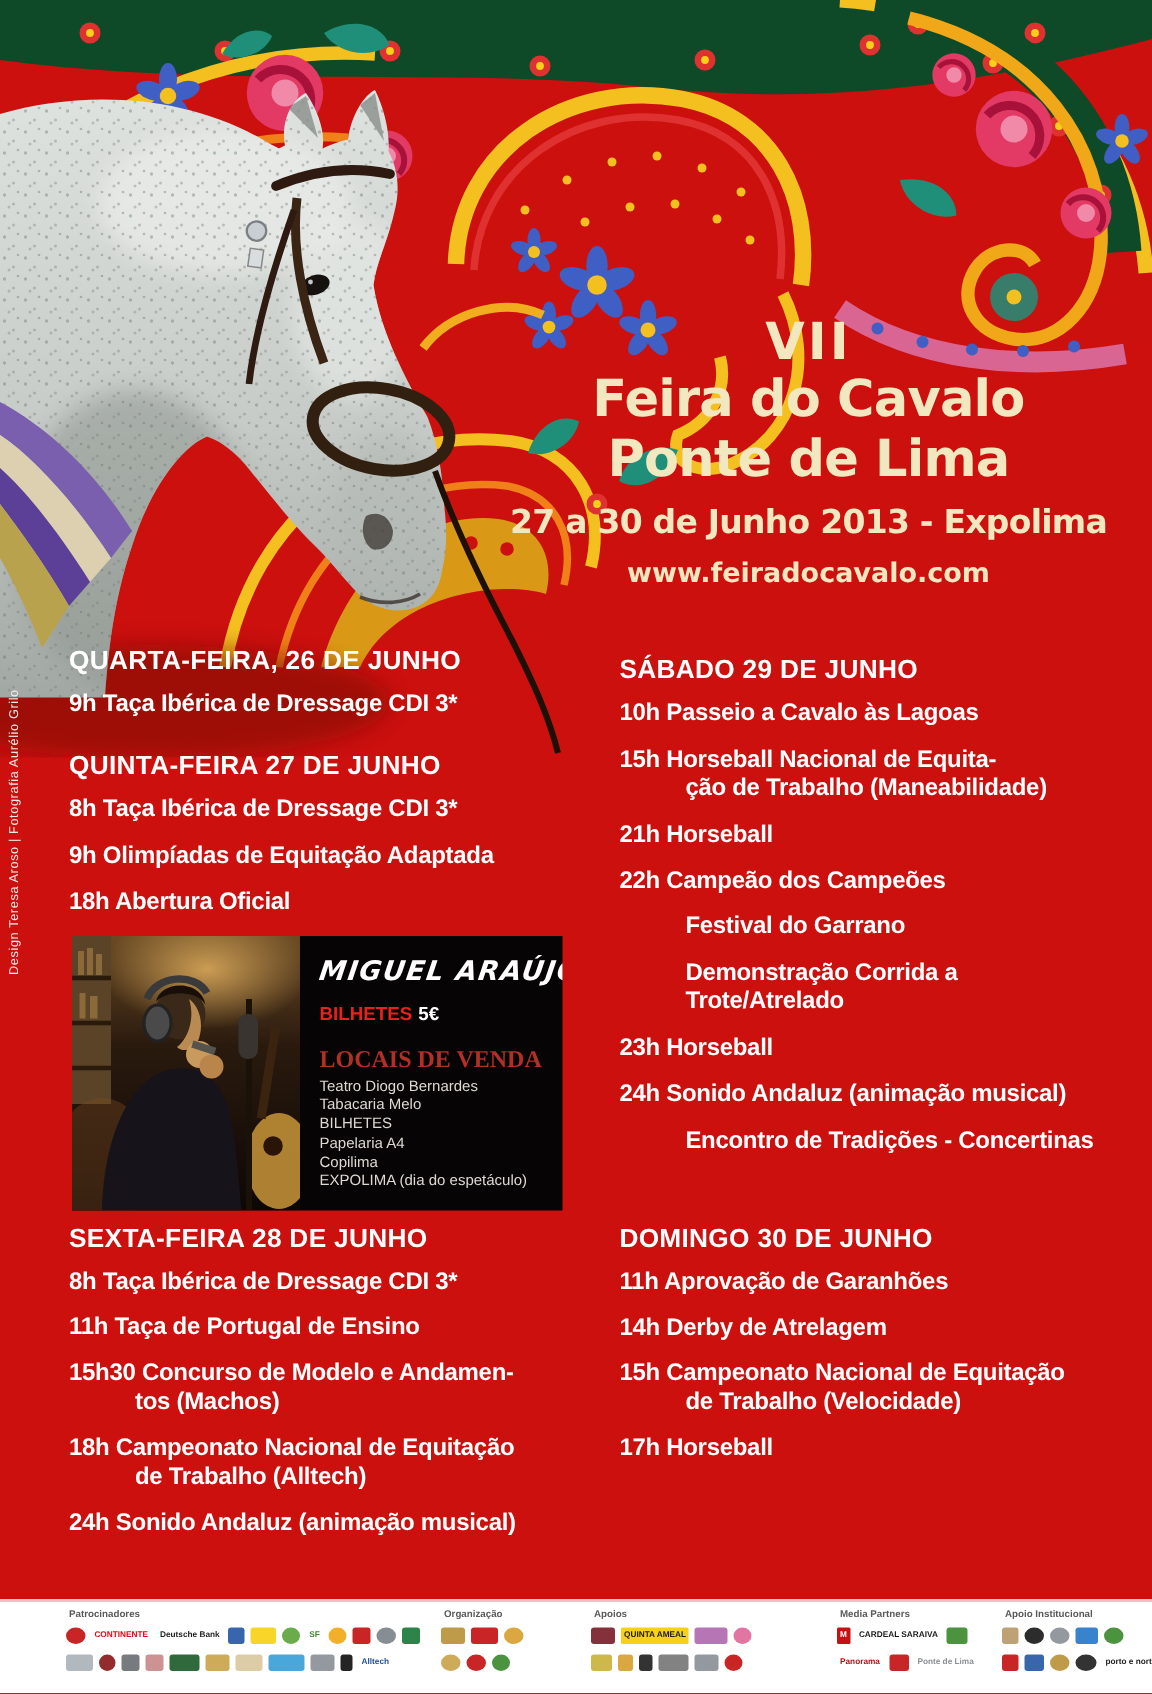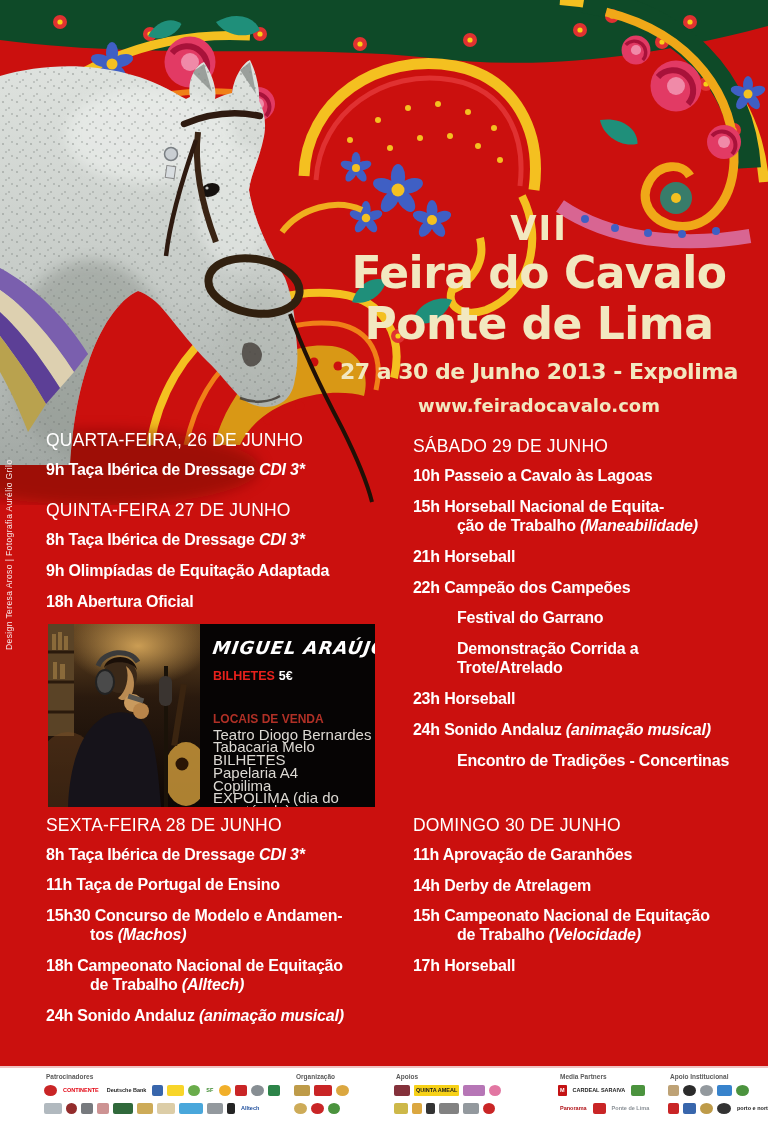--- a/index.html
+++ b/index.html
@@ -5,51 +5,51 @@
   html,body{margin:0;padding:0;background:#7a0606;}
   .poster{position:relative;width:768px;height:1129px;margin:0 auto;overflow:hidden;
           background:#cb100e;font-family:"Liberation Sans",sans-serif;}
   svg{display:block;}
   .art{position:absolute;left:0;top:0;pointer-events:none;}
 
   
   .title-block{position:absolute;left:318px;top:210px;width:442px;text-align:center;
                color:#f2e8c0;font-family:"DejaVu Sans",sans-serif;font-weight:bold;z-index:5;}
   .title-roman{font-size:34px;line-height:1.1;letter-spacing:2px;}
-  .title-main{font-size:44px;line-height:1.16;letter-spacing:-0.5px;}
+  .title-main{font-size:34px;line-height:1.16;letter-spacing:-0.5px;}
   .date-line{font-size:22px;margin-top:10px;letter-spacing:-0.5px;}
   .website{font-size:18px;margin-top:11px;letter-spacing:0;}
 
   
   .credit{position:absolute;left:4px;top:650px;transform:rotate(-90deg);transform-origin:0 0;
           white-space:nowrap;color:#f6e9e9;font-size:8.5px;letter-spacing:.4px;z-index:5;}
 
   
   .columns{position:absolute;left:46px;top:426px;width:700px;display:flex;gap:26px;z-index:4;}
   .col-left{width:348px;padding-top:4px;}
   .col-right{width:340px;padding-top:10px;}
   .sched-section + .sched-section{margin-top:20px;}
   .sec-gap{margin-top:44px !important;}
-  .sched-heading{color:#fff;font-size:17.5px;font-weight:normal;letter-spacing:0.2px;margin:0 0 10px 0;}
+  .sched-heading{color:#fff;font-size:17.5px;font-weight:bold;letter-spacing:0.2px;margin:0 0 10px 0;}
   .sched-event{color:#fff;font-size:16px;font-weight:bold;letter-spacing:-0.2px;line-height:1.18;
                margin:0 0 12px 0;padding-left:44px;text-indent:-44px;white-space:pre-line;}
   .sched-event.no-time{text-indent:0;}
-  .ev-italic{font-style:italic;margin-top:40px;}
+  .ev-italic{margin-top:40px;}
 
   
   .promo{width:327px;height:183px;background:#060404;margin:12px 0 8px 2px;display:flex;overflow:hidden;}
   .promo-photo{width:152px;height:183px;flex:0 0 auto;}
   .promo-text{flex:1;padding:13px 6px 8px 13px;color:#e3e0da;}
   .artist{color:#fff;font-family:"DejaVu Sans",sans-serif;font-weight:bold;font-style:italic;
           font-size:18px;letter-spacing:1px;transform:skewX(-8deg);white-space:nowrap;}
   .tickets{margin-top:11px;font-size:12.5px;font-weight:bold;}
   .tickets .lbl{color:#e8211c;}
   .tickets .price{color:#fff;margin-left:4px;}
-  .locais{margin-top:29px;font-size:12px;font-weight:bold;color:#b03026;}
-  .sales{list-style:none;margin:3px 0 0 0;padding:0;font-size:15px;line-height:12.8px;color:#dcd9d3;}
+  .locais{margin-top:15px;font-size:16px;font-weight:bold;color:#b03026;font-family:Liberation Serif, serif;}
+  .sales{list-style:none;margin:3px 0 0 0;padding:0;font-size:10px;line-height:12.8px;color:#dcd9d3;}
 
   
   .footer{position:absolute;left:0;bottom:0;width:768px;height:63px;background:#ffffff;
           border-top:2px solid #efc3c3;box-sizing:border-box;display:flex;gap:14px;
           padding:4px 6px 2px 44px;z-index:6;}
   .logo-group{flex:0 0 auto;}
   .logo-group-label{font-size:6.5px;font-weight:bold;color:#5a5a5a;margin:1px 0 3px 2px;}
   .logo-row{display:flex;align-items:center;gap:4px;height:15px;margin-bottom:3px;}
   .logo-chip{display:inline-block;height:11px;border-radius:2px;opacity:.92;}
   .logo-chip.circle{border-radius:50%;}

